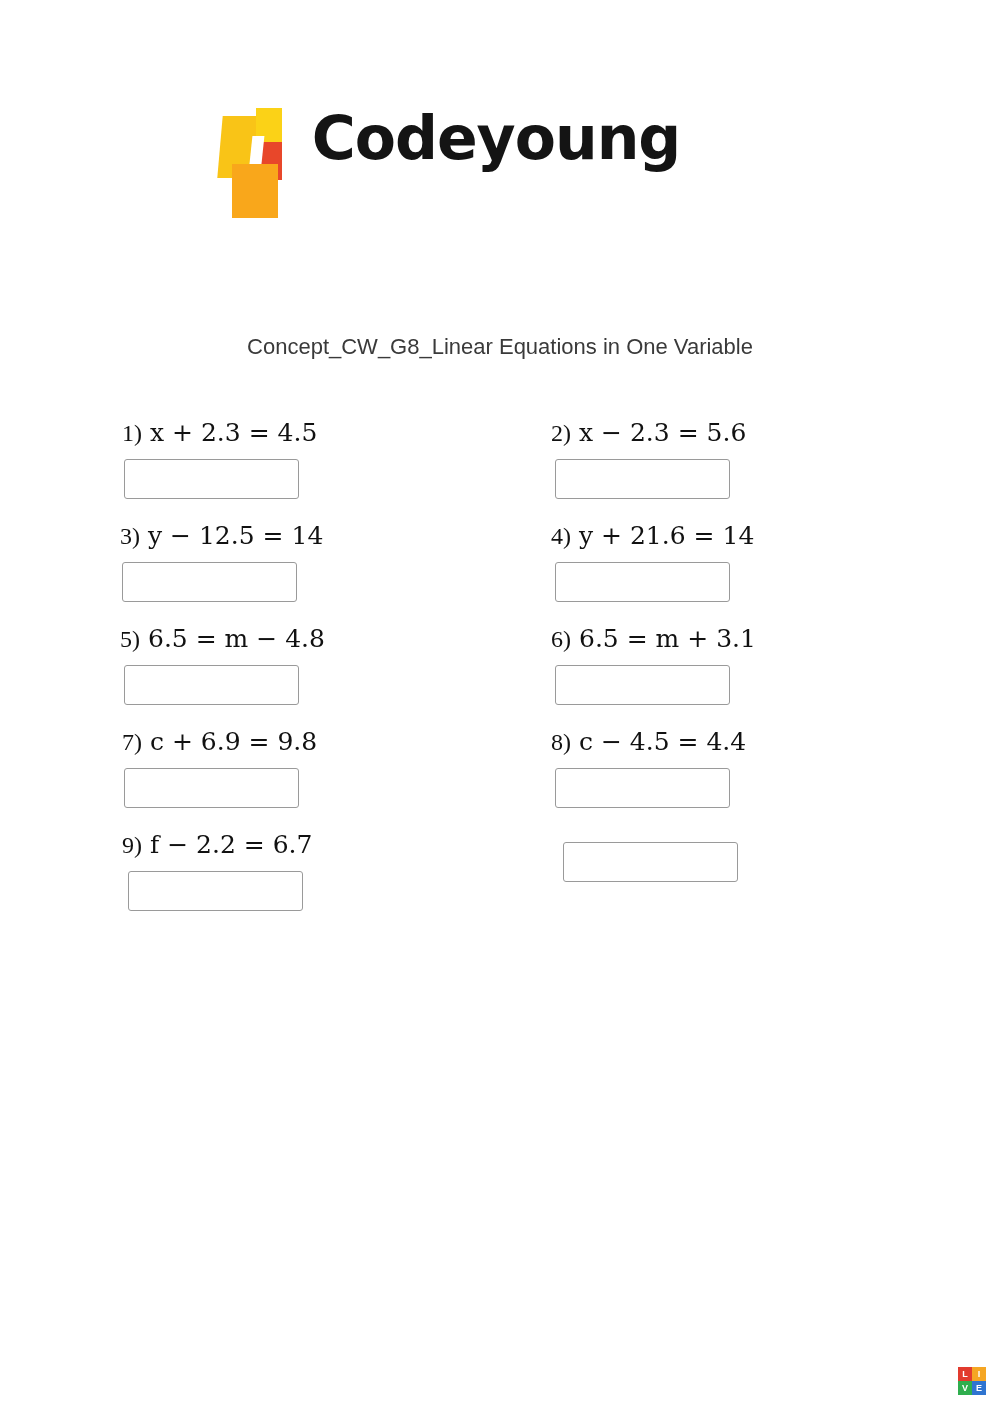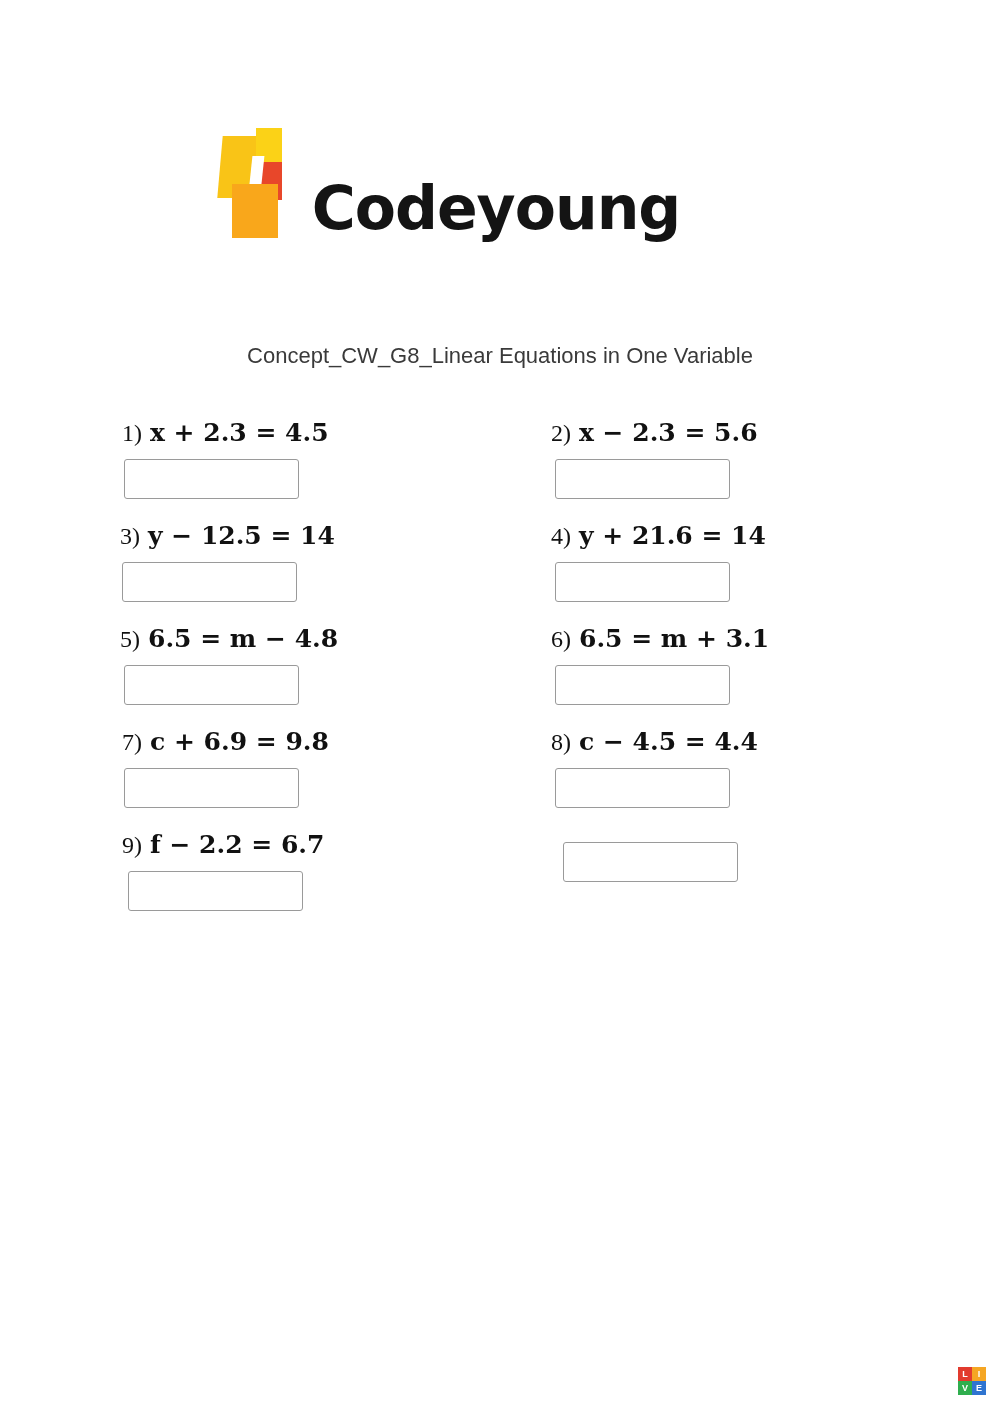--- a/index.html
+++ b/index.html
@@ -16,21 +16,21 @@
   }
 
   
   .logo-area {
     position: absolute;
     top: 108px;
     left: 0;
     width: 900px;
     height: 130px;
     display: flex;
-    align-items: flex-end;
+    align-items: flex-start;
     justify-content: center;
   }
   .logo-mark {
     position: relative;
     width: 78px;
     height: 110px;
     margin-right: 14px;
     flex: 0 0 auto;
   }
   
@@ -81,21 +81,21 @@
     font-size: 60px;
     font-weight: bold;
     letter-spacing: -1px;
     color: #141414;
     line-height: 1;
   }
 
   
   .worksheet-title {
     position: absolute;
-    top: 343px;
+    top: 334px;
     left: 0;
     width: 1000px;
     text-align: center;
     font-size: 22px;
     color: #3a3a3a;
     font-family: "Liberation Sans", sans-serif;
   }
 
   
   .problems {
@@ -126,21 +126,20 @@
   .qnum {
     font-family: "Liberation Serif", serif;
     font-size: 24px;
     color: #111;
     margin-right: 8px;
   }
   .qeq {
     font-family: "DejaVu Serif", serif;
     font-size: 25px;
     color: #111;
-    font-weight: bold;
   }
   .answer-box {
     margin-top: 12px;
     width: 175px;
     height: 40px;
     border: 1px solid #9a9a9a;
     border-radius: 3px;
     background: #ffffff;
     box-sizing: border-box;
     outline: none;

